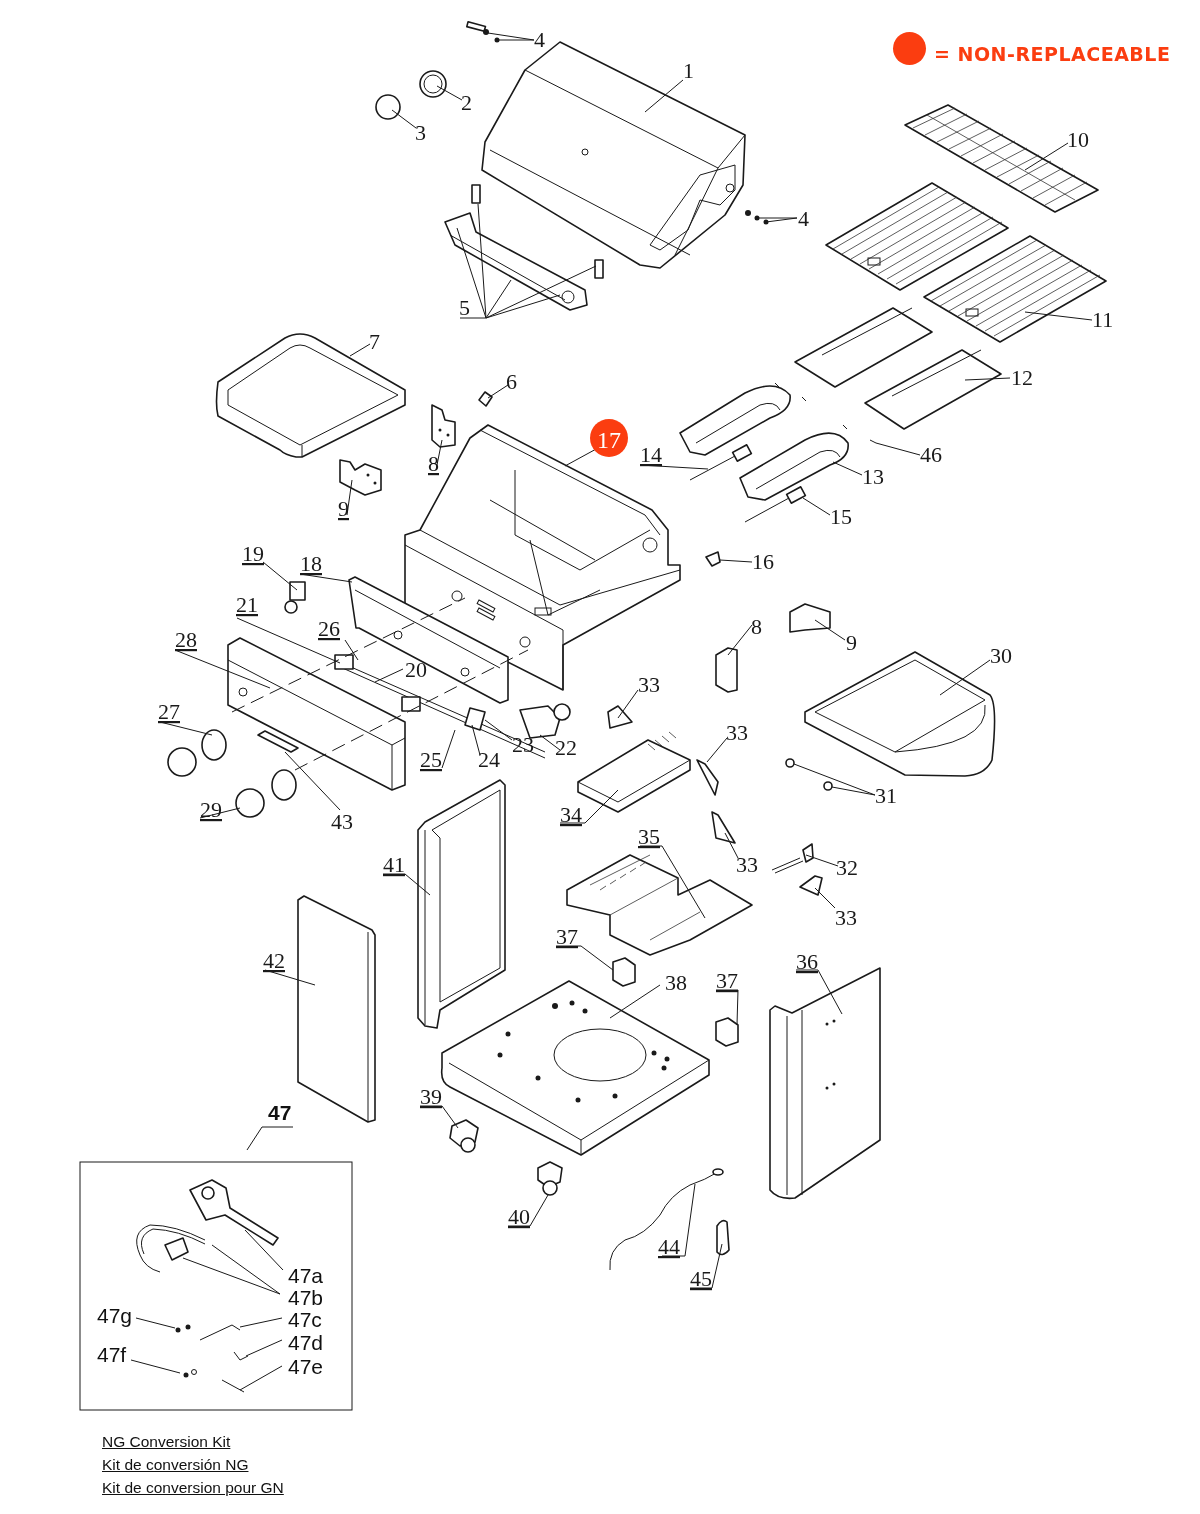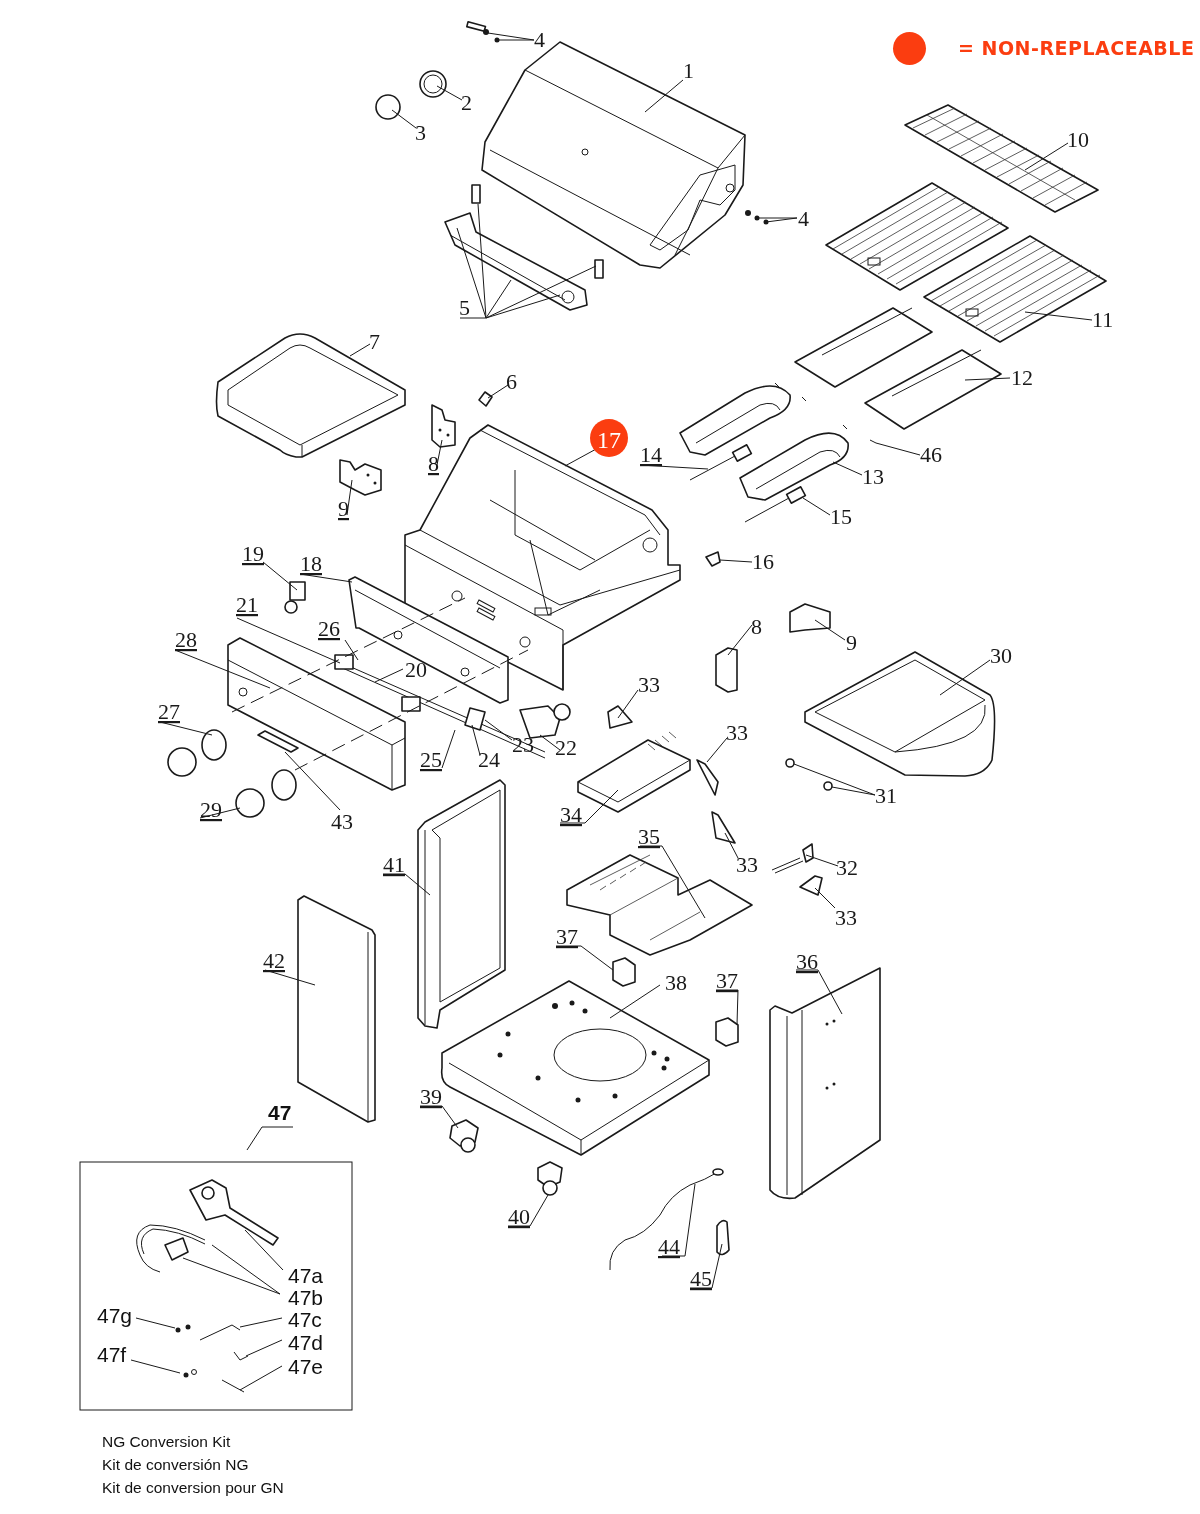--- a/index.html
+++ b/index.html
@@ -7,25 +7,25 @@
   #diagram{position:absolute;left:0;top:0;width:1200px;height:1514px;}
   .part{fill:#ffffff;stroke:#1a1a1a;stroke-width:1.6;stroke-linejoin:round;}
   .thin{fill:none;stroke:#1a1a1a;stroke-width:1;}
   .hair{fill:none;stroke:#333;stroke-width:0.8;}
   .dash{fill:none;stroke:#1a1a1a;stroke-width:1;stroke-dasharray:14 7;}
   .leader{fill:none;stroke:#1a1a1a;stroke-width:1;}
   .dot{fill:#1a1a1a;}
   .num{font-family:"Liberation Serif",serif;font-size:22px;fill:#1a1a1a;}
   .num-u{font-family:"Liberation Serif",serif;font-size:22px;fill:#1a1a1a;text-decoration:underline;}
   .kit{font-family:"Liberation Sans",sans-serif;font-size:21px;fill:#111;}
-  .legend{position:absolute;left:893px;top:31px;height:34px;display:flex;align-items:center;gap:24px;}
+  .legend{position:absolute;left:893px;top:31px;height:34px;display:flex;align-items:flex-end;}
   .legend-dot{width:33px;height:33px;border-radius:50%;background:#fb3d10;margin-right:8px;}
   .legend-text{font-family:"DejaVu Sans",sans-serif;font-weight:bold;font-size:19px;color:#fb3d10;letter-spacing:0.5px;}
   .kit-caption{position:absolute;left:102px;top:1430px;font-family:"Liberation Sans",sans-serif;font-size:15.5px;color:#111;line-height:23px;}
-  .kit-caption div{white-space:nowrap;}
+  .kit-caption div{white-space:nowrap;text-decoration:underline;}
 </style>
 </head>
 <body>
 
 <div class="legend">
   <div class="legend-dot" style="background: rgb(251, 61, 16);"></div>
   <span class="legend-text">= NON-REPLACEABLE</span>
 </div>
 
 <svg id="diagram" viewBox="0 0 1200 1514" xmlns="http://www.w3.org/2000/svg">

